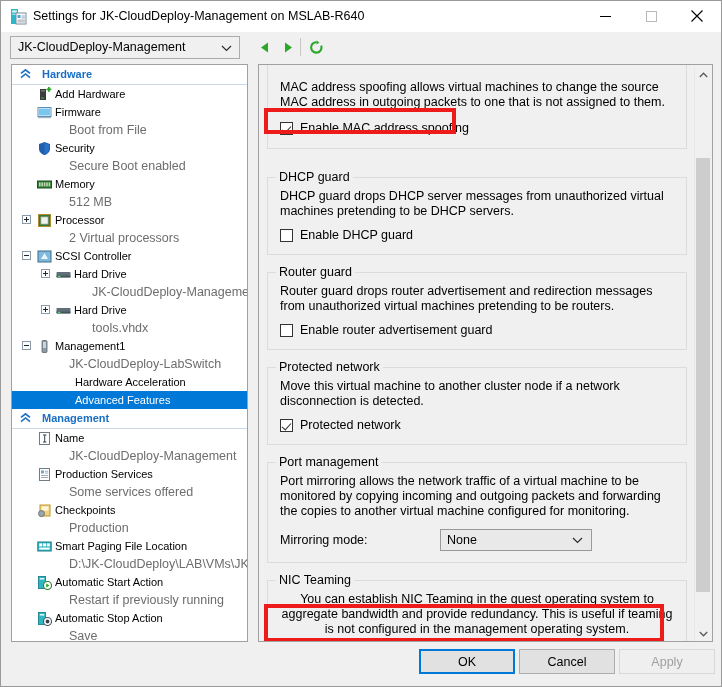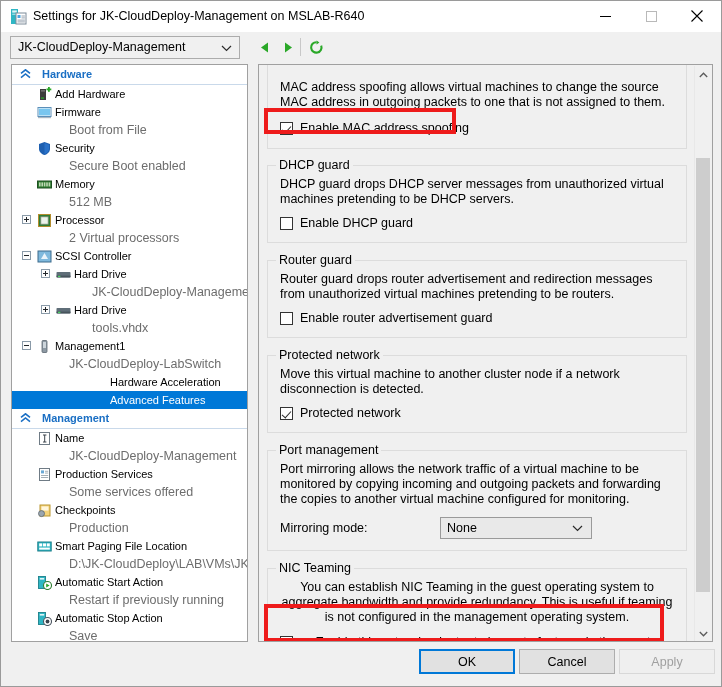--- a/index.html
+++ b/index.html
@@ -144,21 +144,21 @@
     padding-left: 43px;
     color: #000;
   }
   .tree-sub {
     padding-left: 57px;
     color: #6d6d6d;
     font-size: 12.5px;
   }
   .tree-item.indent2  { padding-left: 62px; }
   .tree-sub.indent2   { padding-left: 80px; }
-  .tree-item.noicon   { padding-left: 98px; }
+  .tree-item.noicon   { padding-left: 63px; }
   .tree-icon {
     position: absolute;
     top: 2px;
     width: 15px; height: 15px;
   }
   .tree-icon.lvl1 { left: 25px; }
   .tree-icon.lvl2 { left: 44px; }
   .expander {
     position: absolute;
     top: 4px;
@@ -616,21 +616,21 @@
       <div class="grp" style="margin-top:-6px; padding-top:6px;">
         <div class="grp-body" style="padding-top:14px; padding-bottom:12px;">
           <p class="desc">MAC address spoofing allows virtual machines to change the source MAC address in outgoing packets to one that is not assigned to them.</p>
           <div class="chk-row" style="margin-top:11px;">
             <span class="chk checked"></span>
             <span class="chk-label">Enable MAC address spoofing</span>
           </div>
         </div>
       </div>
 
-      <div class="grp" style="margin-top:16px;">
+      <div class="grp" style="margin-top:28px;">
         <span class="grp-title">DHCP guard</span>
         <div class="grp-body" style="padding-top:11px;">
           <p class="desc">DHCP guard drops DHCP server messages from unauthorized virtual machines pretending to be DHCP servers.</p>
           <div class="chk-row">
             <span class="chk"></span>
             <span class="chk-label">Enable DHCP guard</span>
           </div>
         </div>
       </div>
 

